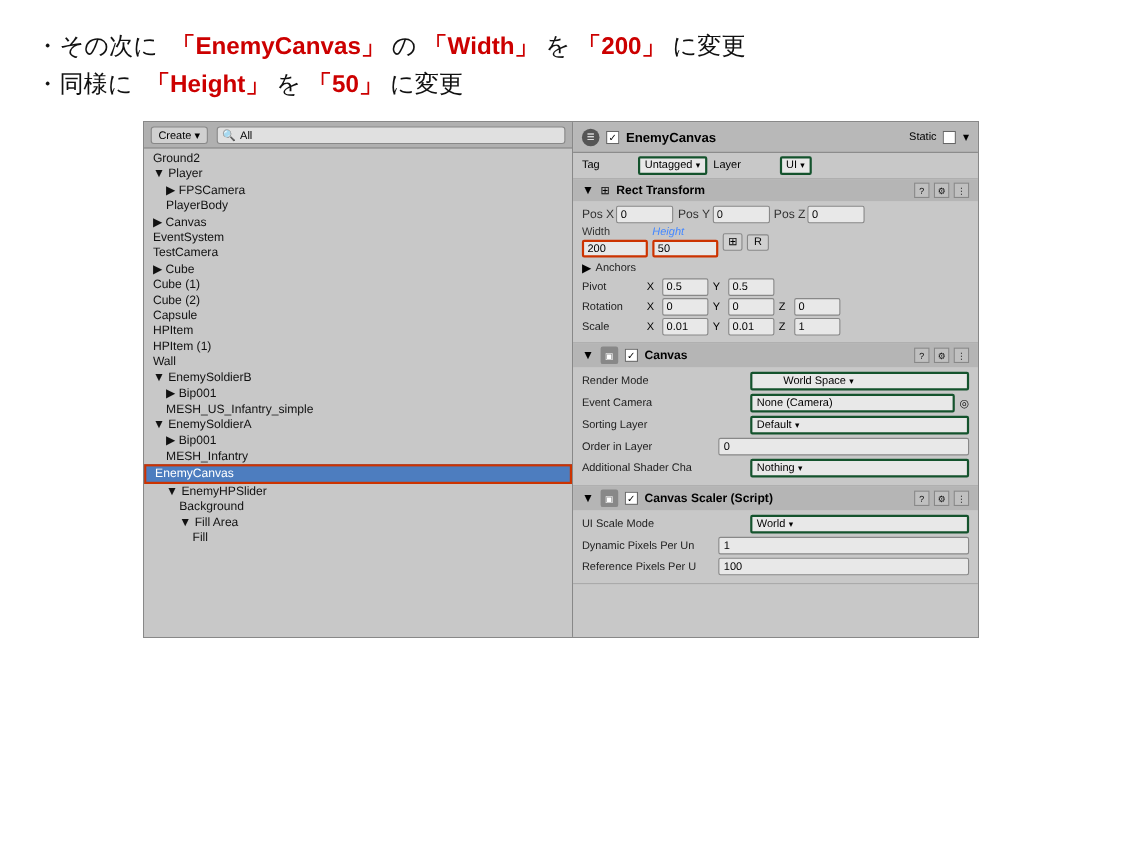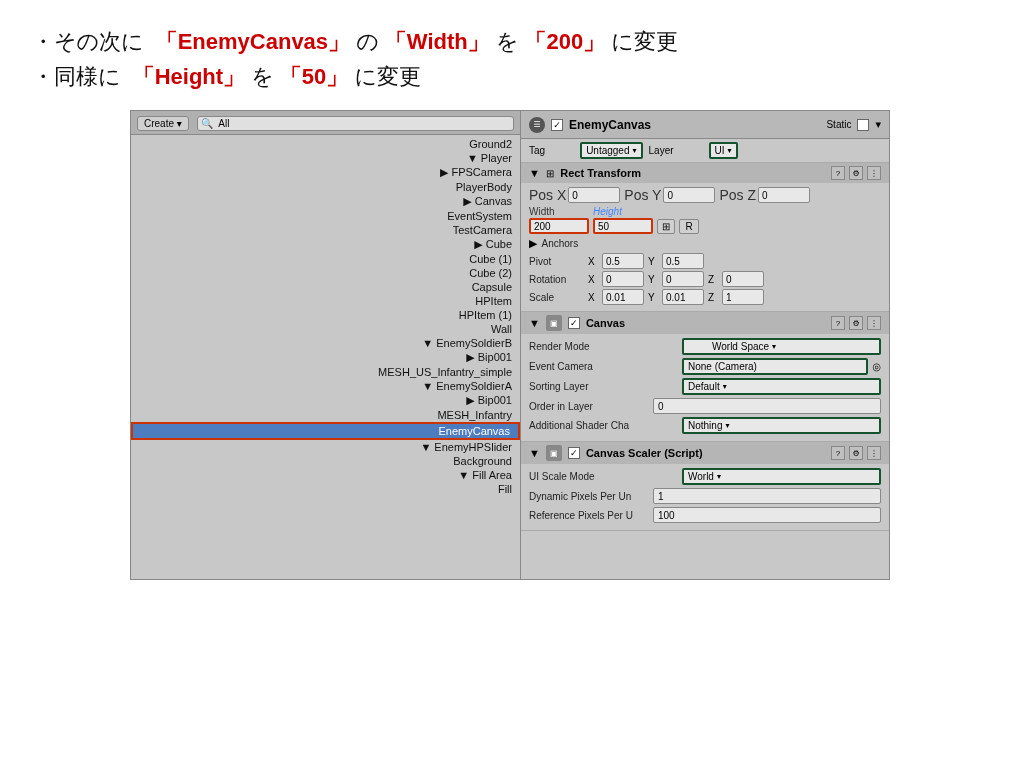--- a/index.html
+++ b/index.html
@@ -72,21 +72,20 @@
       font-size: 10px;
       display: flex;
       align-items: center;
       gap: 4px;
       flex: 1;
     }
     .hierarchy-list {
       flex: 1;
       overflow-y: auto;
       padding: 2px 0;
-      text-align: right;
     }
     .h-item {
       padding: 1px 8px;
       font-size: 11px;
       color: #111;
       cursor: pointer;
       white-space: nowrap;
     }
     .h-item.selected {
       background: #4d7dbf;
@@ -217,36 +216,36 @@
       gap: 4px;
       align-items: center;
       margin-bottom: 3px;
     }
     .pos-group {
       display: flex;
       align-items: center;
       gap: 2px;
     }
     .pos-label {
-      font-size: 14px;
+      font-size: 11px;
       color: #333;
       min-width: 28px;
     }
     .pos-input {
       background: #e8e8e8;
       border: 1px solid #888;
       border-radius: 2px;
       padding: 1px 3px;
       font-size: 10px;
       height: 16px;
       width: 52px;
     }
     .width-height-row {
       display: flex;
-      align-items: flex-end;
+      align-items: center;
       gap: 4px;
       margin-bottom: 3px;
     }
     .wh-group {
       display: flex;
       flex-direction: column;
       gap: 1px;
     }
     .wh-label {
       font-size: 10px;

